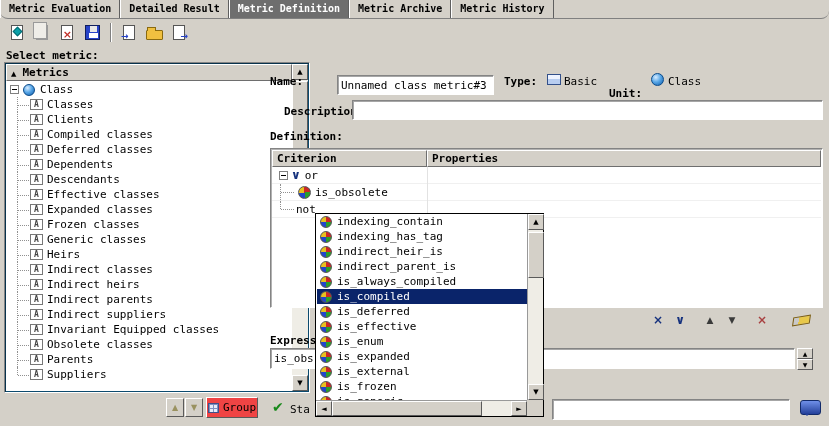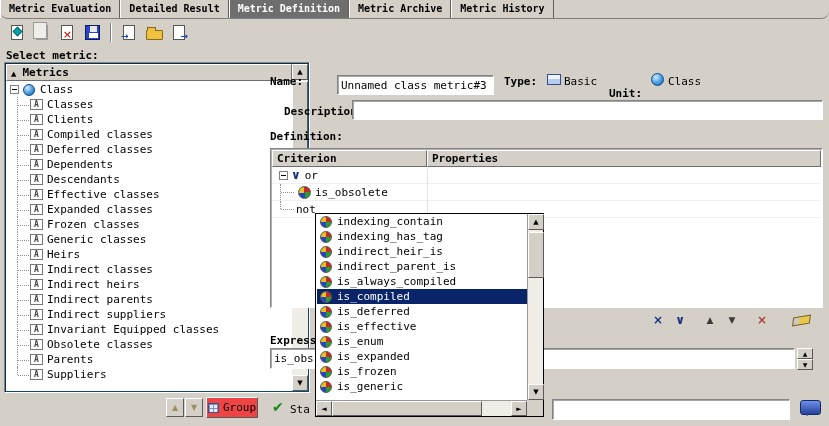--- a/index.html
+++ b/index.html
@@ -432,20 +432,24 @@
         <div class="dd-item">
           <span class="pie"></span>
           <span>is_enum</span>
         </div>
         <div class="dd-item">
           <span class="pie"></span>
           <span>is_expanded</span>
         </div>
         <div class="dd-item">
           <span class="pie"></span>
+          <span>is_external</span>
+        </div>
+        <div class="dd-item">
+          <span class="pie"></span>
           <span>is_frozen</span>
         </div>
         <div class="dd-item">
           <span class="pie"></span>
           <span>is_generic</span>
         </div>
       </div>
     <div class="dd-vscroll">
       <div class="sb-btn up glyph"></div>
       <div class="sb-thumb" style="top:18px; height:46px;"></div>

